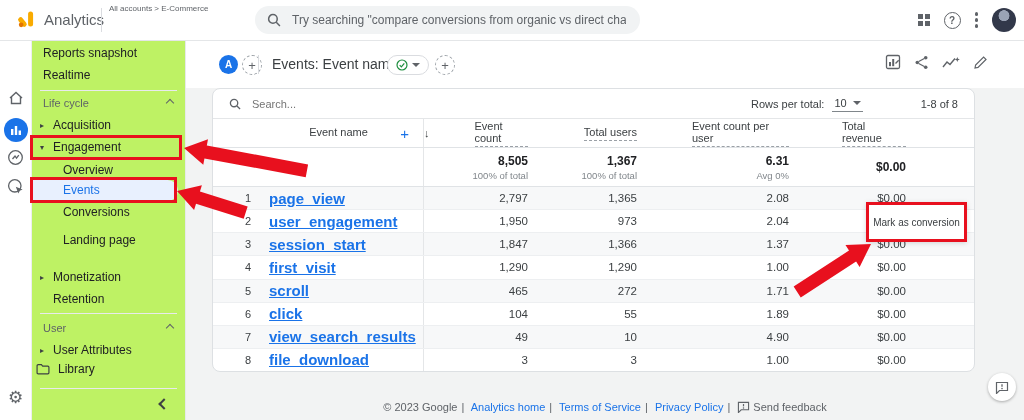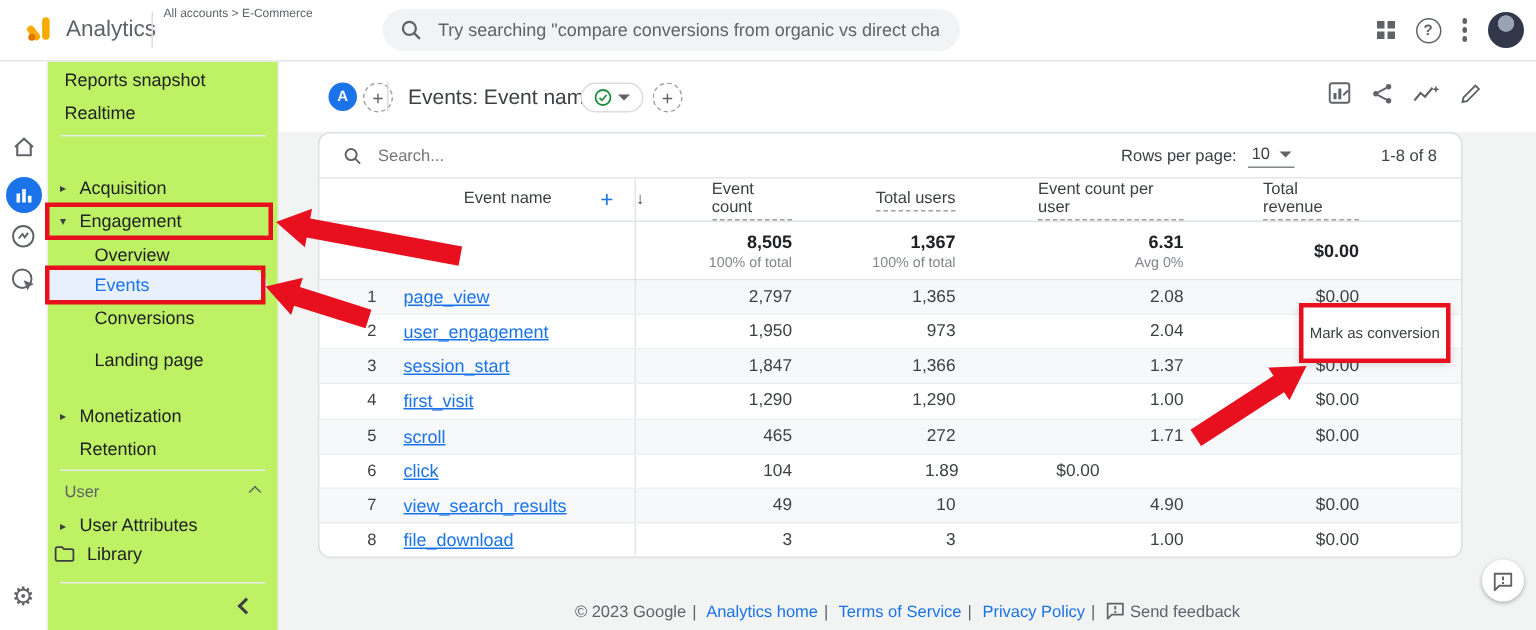--- a/index.html
+++ b/index.html
@@ -87,21 +87,21 @@
   .totals{height:38px;border-bottom:1px solid #e0e3e6;}
   .tstack{flex-direction:column;align-items:flex-end;justify-content:center;gap:2px;}
   .tval{font-size:12px;font-weight:700;color:#202124;}
   .tsub{font-size:9.5px;color:#80868b;}
   .rows{flex:1;display:flex;flex-direction:column;}
   .trow{flex:1;border-bottom:1px solid #edeff1;}
   .trow:last-child{border-bottom:none;}
   .shade{background:#f7f8f9;}
   .ridx{justify-content:flex-end;padding-right:8px;font-size:11px;color:#3c4043;}
   .rname{padding-left:10px;}
-  .rname a{color:#1a73e8;font-size:12px;text-decoration:underline;}
+  .rname a{color:#1a73e8;font-size:15px;text-decoration:underline;font-weight:bold;}
   .rval{font-size:11.5px;color:#3c4043;}
 
   
   .footer{position:absolute;left:186px;width:838px;top:401px;text-align:center;font-size:11px;color:#5f6368;z-index:2;}
   .footer a{color:#1a73e8;text-decoration:none;}
   .footer .sep{margin:0 4px;color:#5f6368;}
   .fab{position:absolute;left:988px;top:373px;width:28px;height:28px;border-radius:50%;background:#fff;z-index:3;
        box-shadow:0 1px 3px rgba(0,0,0,.3);display:flex;align-items:center;justify-content:center;cursor:pointer;}
 
   
@@ -192,20 +192,24 @@
 
   <div class="s-item" style="left:11px;top:1px;">
       <span>Reports snapshot</span>
     </div>
   <div class="s-item" style="left:11px;top:23px;">
       <span>Realtime</span>
     </div>
 
   <div class="s-divider" style="top:49px;"></div>
 
+  <div class="s-item s-sec" style="left:11px;top:51px;width:130px;">
+    <span>Life cycle</span>
+    <span class="chev chev-up" style="position:absolute;right:0;"></span>
+  </div>
 
   <div class="s-item" style="left:21px;top:73px;">
     <span class="tree-arrow" style="left:-13px;">▸</span>
     <span>Acquisition</span>
   </div>
   <div class="s-item" style="left:21px;top:95px;">
     <span class="tree-arrow" style="left:-13px;">▾</span>
     <span>Engagement</span>
   </div>
   <div class="s-item" style="left:31px;top:118px;">
@@ -307,21 +311,21 @@
     <div class="tsearch">
       <span style="display:flex;">
         <svg width="12" height="12" viewBox="0 0 13 13">
             <circle cx="5.5" cy="5.5" r="4" fill="none" stroke="#5f6368" stroke-width="1.4"></circle>
             <path d="M8.6 8.6 L12 12" stroke="#5f6368" stroke-width="1.4"></path>
           </svg>
       </span>
       <input type="text" placeholder="Search..." style="">
     </div>
     <div class="rpp">
-      <span>Rows per page:</span>
+      <span>Rows per total:</span>
       <span class="rpp-select">
         <span>10</span>
         <span class="caret"></span>
       </span>
     </div>
     <div class="pagination">1-8 of 8</div>
   </div>
 
   <div class="grid thead">
     <div class="c hname">
@@ -417,20 +421,21 @@
     <div class="c num col-pu rval">1.71</div>
     <div class="c num col-rev rval">$0.00</div>
   </div>
 
   <div class="grid trow">
     <div class="c ridx">6</div>
     <div class="c rname">
       <a href="#">click</a>
     </div>
     <div class="c num col-count vline rval">104</div>
+    <div class="c num col-users rval">55</div>
     <div class="c num col-pu rval">1.89</div>
     <div class="c num col-rev rval">$0.00</div>
   </div>
 
   <div class="grid trow shade">
     <div class="c ridx">7</div>
     <div class="c rname">
       <a href="#">view_search_results</a>
     </div>
     <div class="c num col-count vline rval">49</div>

